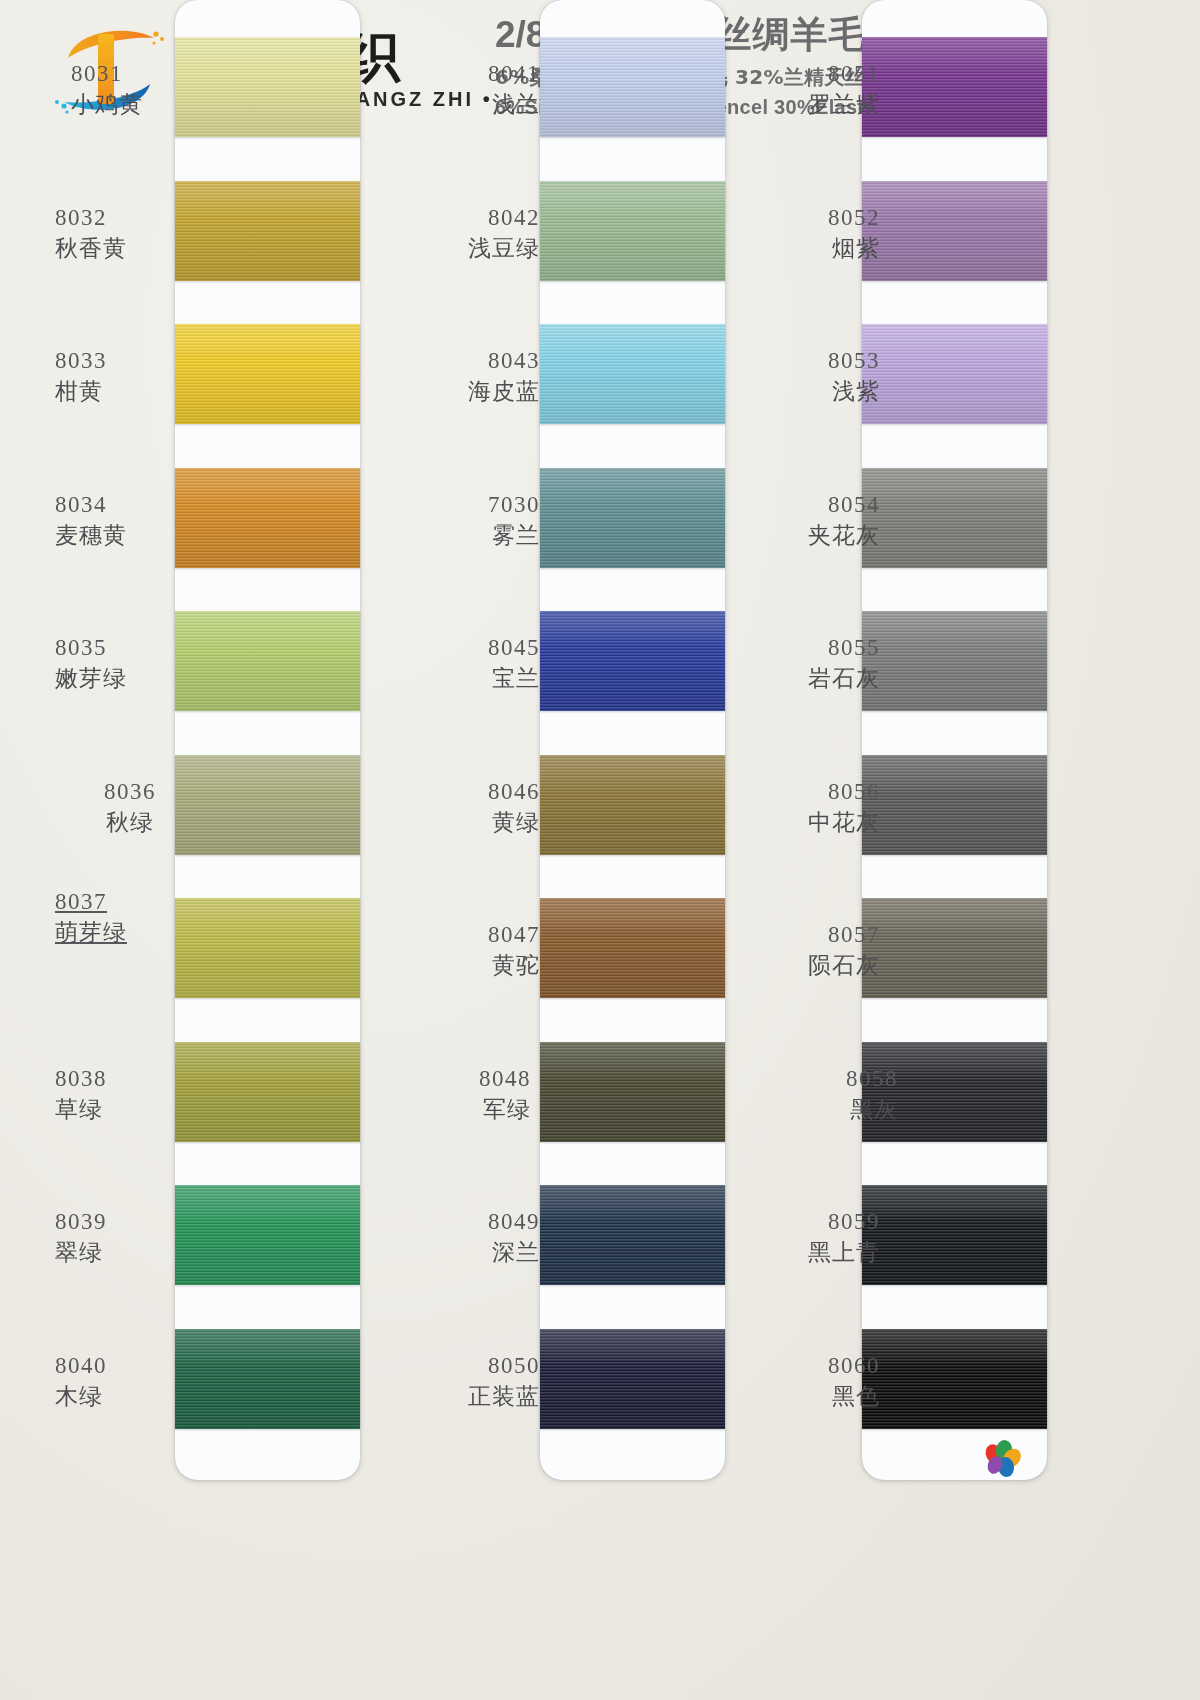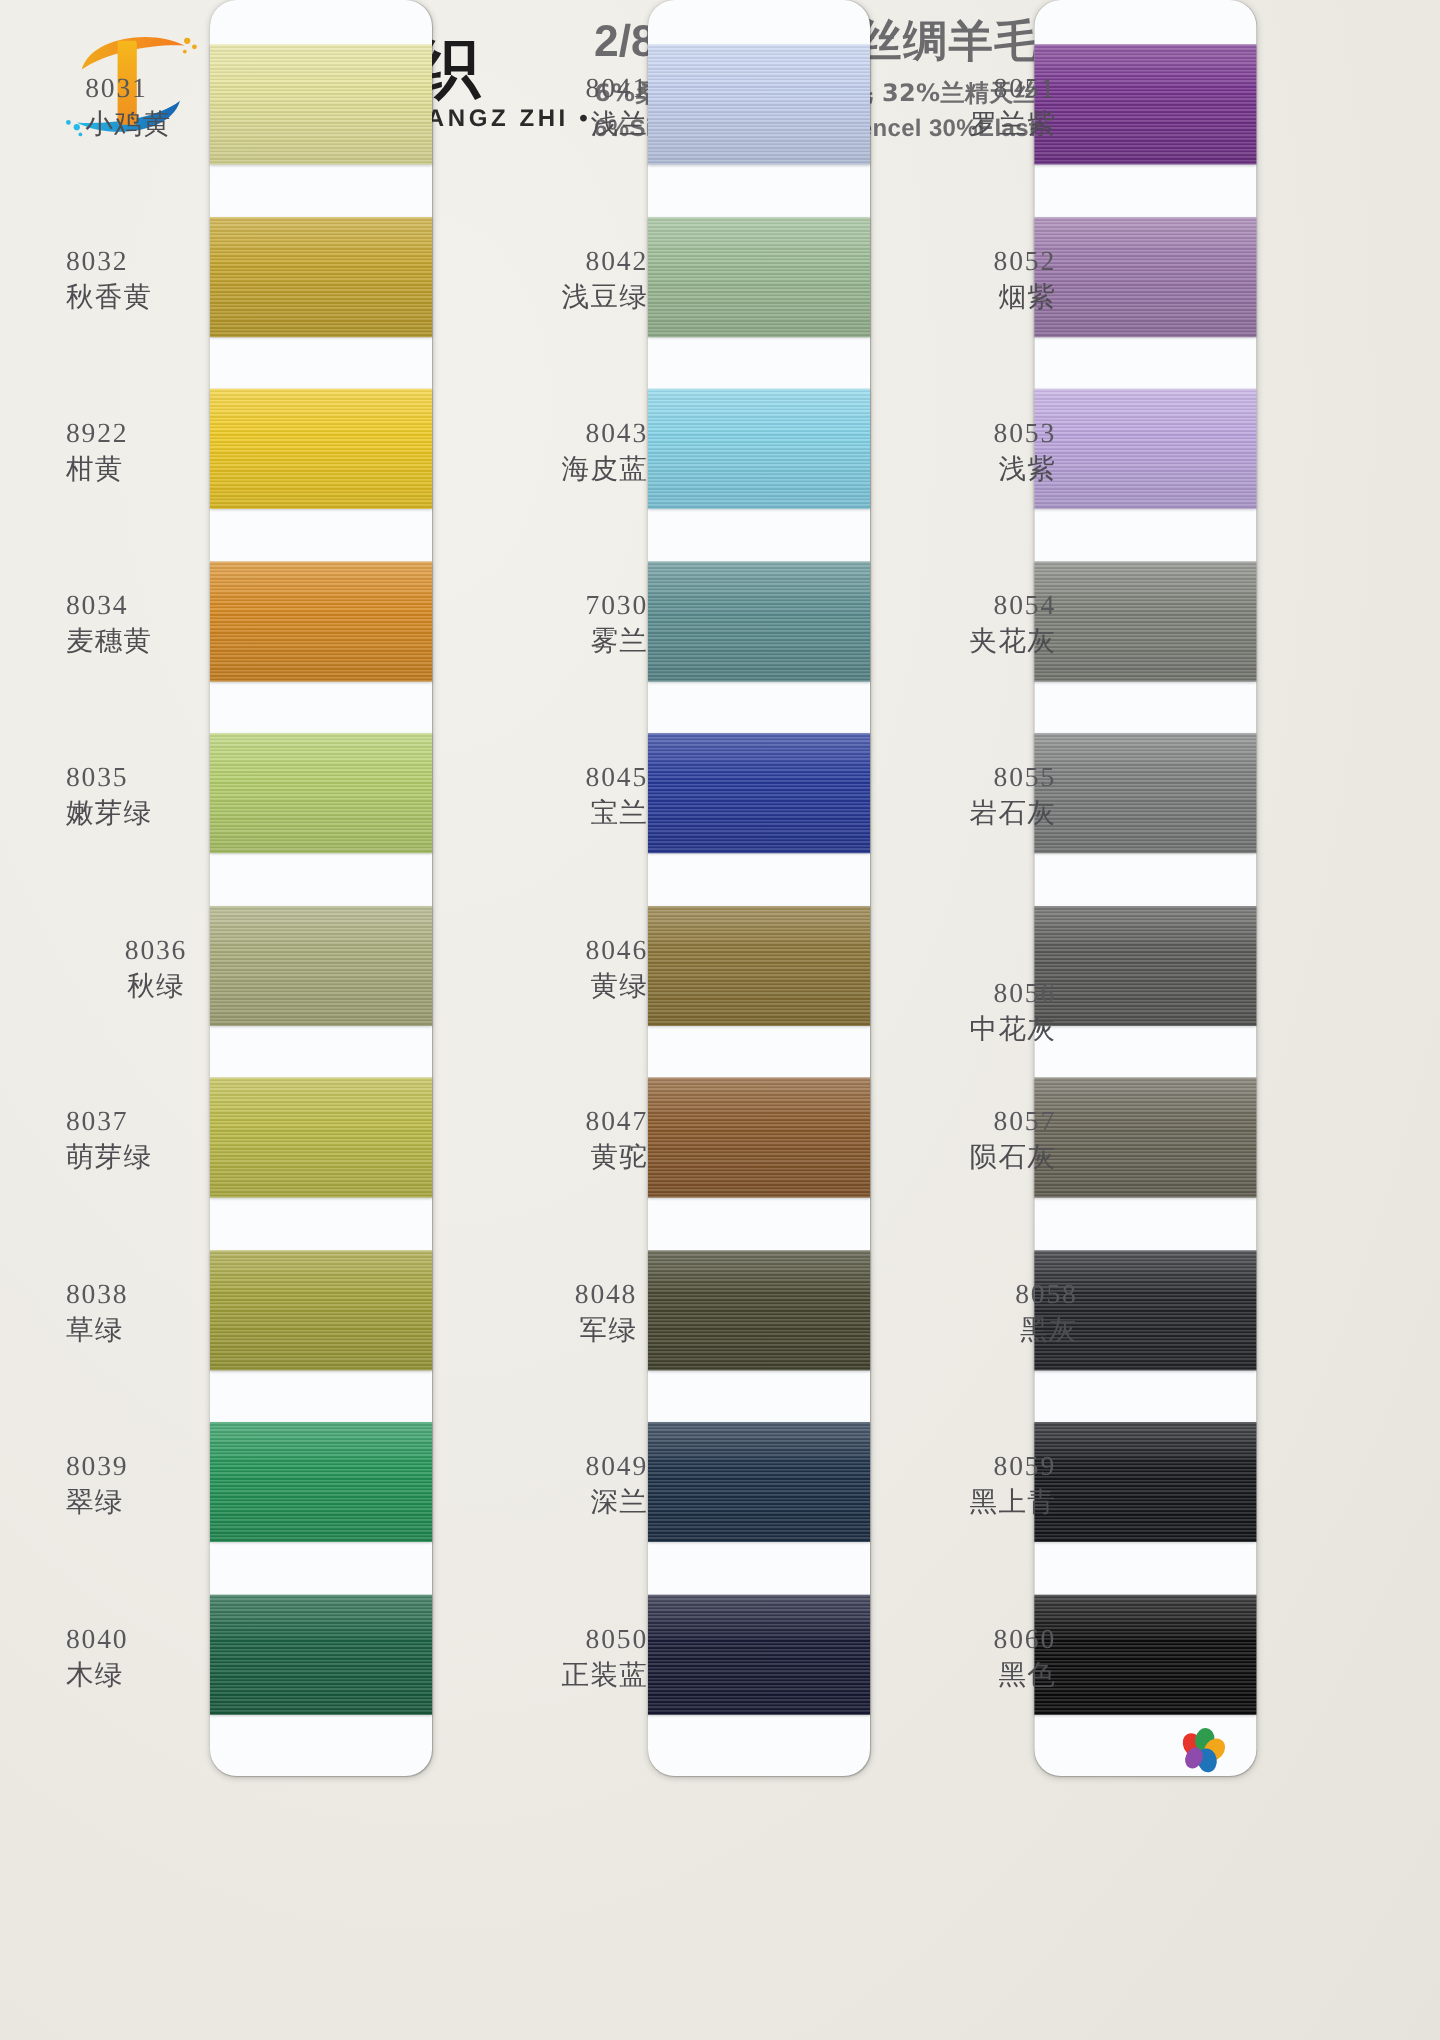--- a/index.html
+++ b/index.html
@@ -156,21 +156,21 @@
       </div>
       <div class="label left" style="left: 55px; top: 202.5px;">
         <span class="code">8032</span>
         <span class="name">秋香黄</span>
       </div>
       <div class="swatch" title="8033 柑黄" style="left: 175px; top: 324px; height: 100px; background: rgb(240, 203, 36);">
         <div class="threads"></div>
         <div class="sheen"></div>
       </div>
       <div class="label left" style="left: 55px; top: 346px;">
-        <span class="code">8922</span>
+        <span class="code">8033</span>
         <span class="name">柑黄</span>
       </div>
       <div class="swatch" title="8034 麦穗黄" style="left: 175px; top: 467.5px; height: 100px; background: rgb(215, 138, 34);">
         <div class="threads"></div>
         <div class="sheen"></div>
       </div>
       <div class="label left" style="left: 55px; top: 489.5px;">
         <span class="code">8034</span>
         <span class="name">麦穗黄</span>
       </div>
@@ -187,21 +187,21 @@
         <div class="sheen"></div>
       </div>
       <div class="label left" style="left: 55px; top: 776.5px; text-align: center;">
         <span class="code">8036</span>
         <span class="name">秋绿</span>
       </div>
       <div class="swatch" title="8037 萌芽绿" style="left: 175px; top: 898px; height: 100px; background: rgb(188, 187, 72);">
         <div class="threads"></div>
         <div class="sheen"></div>
       </div>
-      <div class="label left" style="left: 55px; top: 920px;">
+      <div class="label left" style="left: 55px; top: 887px; text-decoration: underline;">
         <span class="code">8037</span>
         <span class="name">萌芽绿</span>
       </div>
       <div class="swatch" title="8038 草绿" style="left: 175px; top: 1041.5px; height: 100px; background: rgb(163, 162, 60);">
         <div class="threads"></div>
         <div class="sheen"></div>
       </div>
       <div class="label left" style="left: 55px; top: 1063.5px;">
         <span class="code">8038</span>
         <span class="name">草绿</span>
@@ -345,21 +345,21 @@
         <div class="sheen"></div>
       </div>
       <div class="label right" style="left: 730px; top: 633px;">
         <span class="code">8055</span>
         <span class="name">岩石灰</span>
       </div>
       <div class="swatch" title="8056 中花灰" style="left: 862px; top: 754.5px; height: 100px; background: rgb(89, 90, 88);">
         <div class="threads"></div>
         <div class="sheen"></div>
       </div>
-      <div class="label right" style="left: 730px; top: 776.5px; margin-top: 36px;">
+      <div class="label right" style="left: 730px; top: 776.5px;">
         <span class="code">8056</span>
         <span class="name">中花灰</span>
       </div>
       <div class="swatch" title="8057 陨石灰" style="left: 862px; top: 898px; height: 100px; background: rgb(106, 102, 89);">
         <div class="threads"></div>
         <div class="sheen"></div>
       </div>
       <div class="label right" style="left: 730px; top: 920px;">
         <span class="code">8057</span>
         <span class="name">陨石灰</span>

